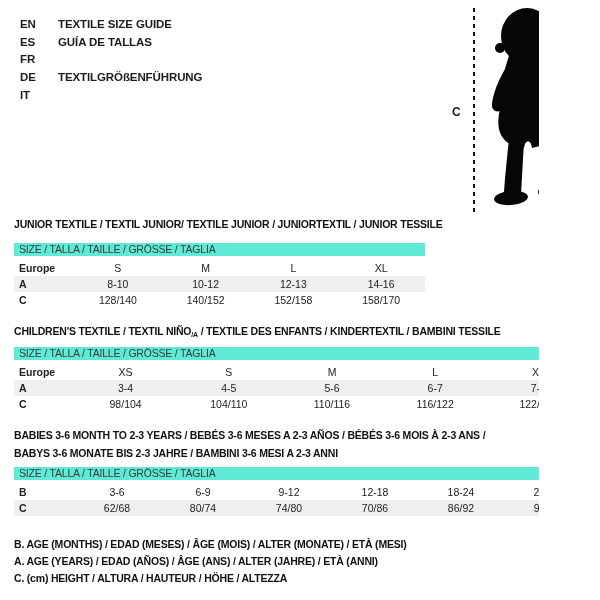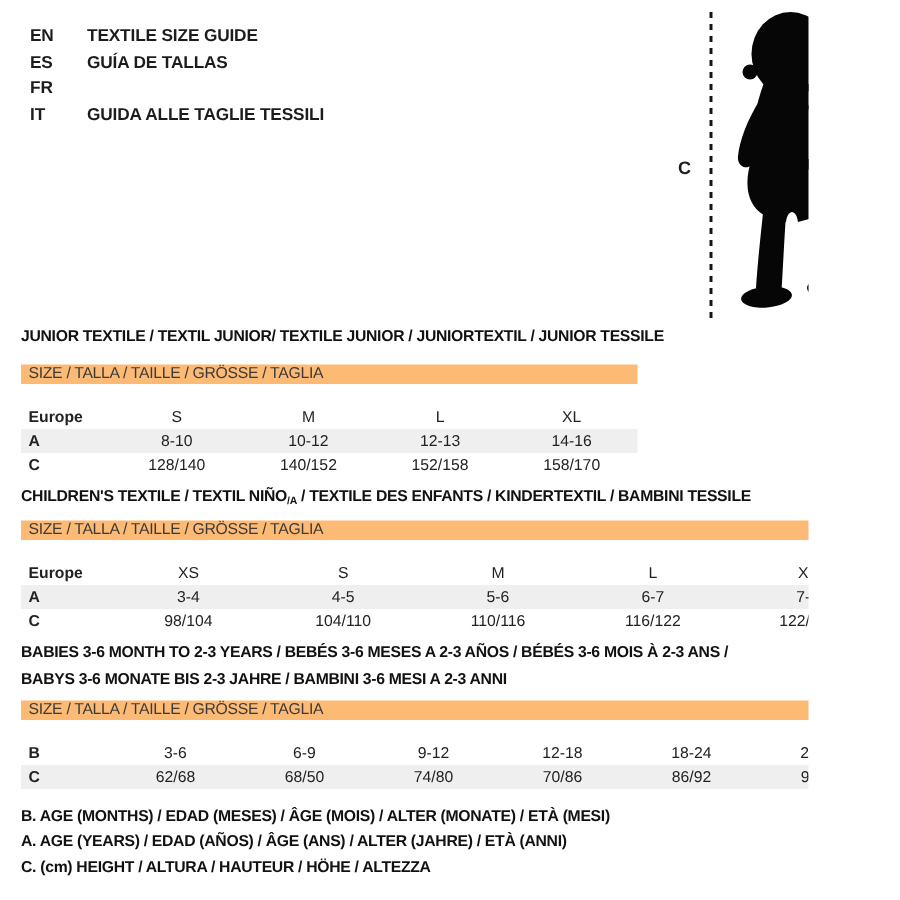--- a/index.html
+++ b/index.html
@@ -24,22 +24,22 @@
   .sec-junior{top:215px;width:411px;}
   .sec-children{top:322px;width:576px;}
   .sec-babies{top:426px;width:576px;}
   .titles{position:absolute;left:0;top:0;white-space:nowrap;}
   .ttitle{font-size:10.5px;font-weight:700;letter-spacing:-0.2px;height:18px;line-height:18px;color:#111;}
   .ttitle .subscript{font-size:7px;vertical-align:-2px;font-weight:700;}
   .ttable{position:absolute;left:0;right:0;}
   .sec-junior .ttable{top:28px;}
   .sec-children .ttable{top:25px;}
   .sec-babies .ttable{top:41px;}
-  .thead{height:13px;line-height:13px;background:#fdba74;padding-left:5px;
-    font-size:10.5px;letter-spacing:-0.2px;color:#3a3a3a;margin-bottom:14px;}
+  .thead{height:13px;line-height:13px;background:#5eead4;padding-left:5px;
+    font-size:10.5px;letter-spacing:-0.2px;color:#3a3a3a;margin-bottom:4px;}
   .trow{display:flex;height:16px;line-height:16px;font-size:10.5px;color:#222;}
   .trow.shaded{background:#efefef;}
   .tlabel{width:55px;padding-left:5px;font-weight:bold;}
   .tcell{flex:1;text-align:center;}
 
   
   .legend{position:absolute;left:14px;top:536px;}
   .legend-line{height:17px;line-height:17px;font-size:10.5px;font-weight:700;
     letter-spacing:-0.2px;white-space:nowrap;color:#111;}
 </style>
@@ -54,22 +54,25 @@
         <span class="lang-label">TEXTILE SIZE GUIDE</span>
       </div>
       <div class="lang-row">
         <span class="lang-code">ES</span>
         <span class="lang-label">GUÍA DE TALLAS</span>
       </div>
       <div class="lang-row">
         <span class="lang-code">FR</span>
       </div>
       <div class="lang-row">
+        <span class="lang-code">DE</span>
+        <span class="lang-label">TEXTILGRÖßENFÜHRUNG</span>
+      </div>
+      <div class="lang-row">
         <span class="lang-code">IT</span>
-        <span class="lang-label">GUIDA ALLE TAGLIE TESSILI</span>
       </div>
     </div>
 
   <div class="height-line"></div>
   <div class="c-label">C</div>
 
   <svg class="silhouette" width="90" height="206" viewBox="0 0 90 206" aria-hidden="true">
     <ellipse cx="41" cy="30" rx="26" ry="28"></ellipse>
     <circle cx="14" cy="42" r="5"></circle>
     <circle cx="68" cy="42" r="5"></circle>
@@ -158,21 +161,21 @@
           <span class="tcell">3-6</span>
           <span class="tcell">6-9</span>
           <span class="tcell">9-12</span>
           <span class="tcell">12-18</span>
           <span class="tcell">18-24</span>
           <span class="tcell">24-36</span>
         </div>
         <div class="trow shaded">
           <span class="tlabel">C</span>
           <span class="tcell">62/68</span>
-          <span class="tcell">68/50</span>
+          <span class="tcell">80/74</span>
           <span class="tcell">74/80</span>
           <span class="tcell">70/86</span>
           <span class="tcell">86/92</span>
           <span class="tcell">92/98</span>
         </div>
       </div>
   </section>
 
   <div class="legend">
       <div class="legend-line">B. AGE (MONTHS) / EDAD (MESES) / ÂGE (MOIS) / ALTER (MONATE) / ETÀ (MESI)</div>

